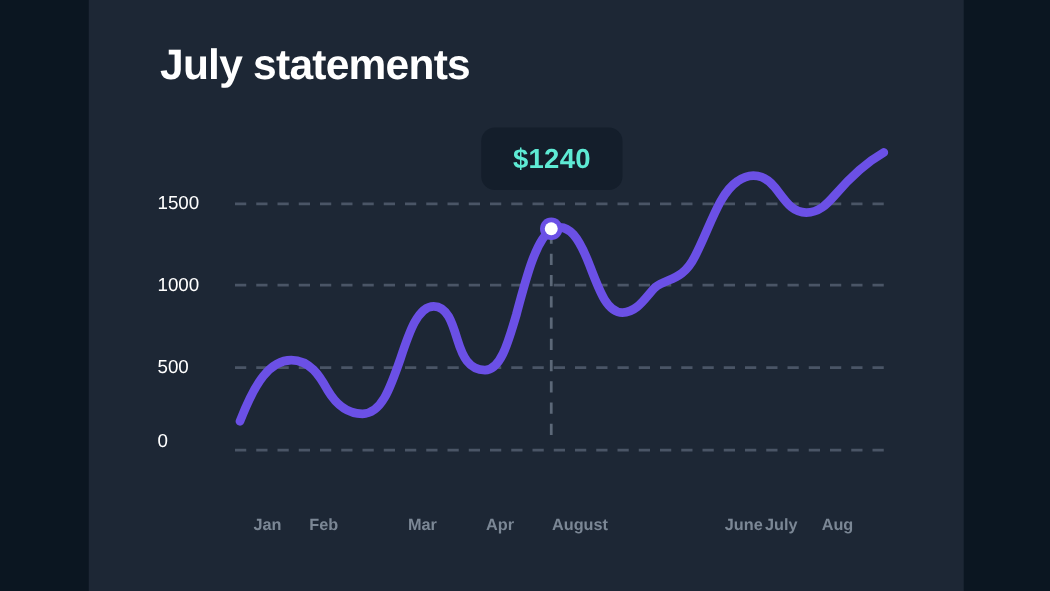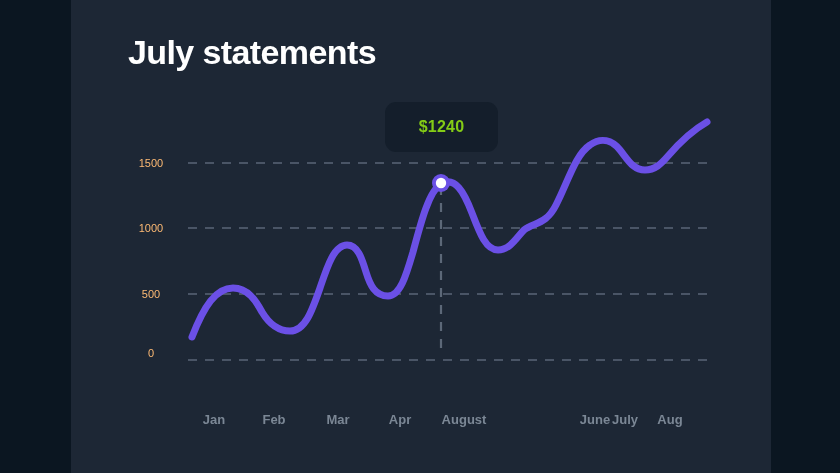--- a/index.html
+++ b/index.html
@@ -42,23 +42,23 @@
   #plot {
     position: absolute;
     left: 0;
     top: 0;
     width: 840px;
     height: 473px;
     pointer-events: none;
   }
   .ylabel {
     position: absolute;
-    font-size: 11px;
-    color: #fdba74;
-    text-align: center;
+    font-size: 15px;
+    color: #ffffff;
+    text-align: left;
     white-space: nowrap;
     transform: translateY(-50%);
   }
   .xlabel {
     position: absolute;
     top: 412px;
     font-size: 13px;
     color: #7b8795;
     text-align: center;
     white-space: nowrap;
@@ -71,23 +71,23 @@
     top: 102px;
     width: 113px;
     height: 50px;
     background: #141e2b;
     border-radius: 11px;
     display: flex;
     align-items: center;
     justify-content: center;
   }
   #tooltip-value {
-    font-size: 16px;
+    font-size: 22px;
     font-weight: bold;
-    color: #84cc16;
+    color: #5eead4;
     letter-spacing: 0.2px;
   }
 </style>
 </head>
 <body>
 
 <div id="root">
 
   <div id="card"></div>
 
@@ -132,21 +132,21 @@
 
   <div>
     <div class="ylabel" style="left:126px; top:163px; width:50px;">1500</div>
     <div class="ylabel" style="left:126px; top:228px; width:50px;">1000</div>
     <div class="ylabel" style="left:126px; top:294px; width:50px;">500</div>
     <div class="ylabel" style="left:126px; top:353px; width:50px;">0</div>
   </div>
 
   <div>
     <div class="xlabel" style="left:214px;">Jan</div>
-    <div class="xlabel" style="left:274px;text-align:center;">Feb</div>
+    <div class="xlabel" style="left:259px;text-align:center;">Feb</div>
     <div class="xlabel" style="left:338px;">Mar</div>
     <div class="xlabel" style="left:400px;">Apr</div>
     <div class="xlabel" style="left:464px;">August</div>
     <div class="xlabel" style="left:557px;margin-left:38px;">June</div>
     <div class="xlabel" style="left:605px;margin-left:20px;">July</div>
     <div class="xlabel" style="left:670px;">Aug</div>
   </div>
 
   <div id="tooltip">
     <span id="tooltip-value">$1240</span>

